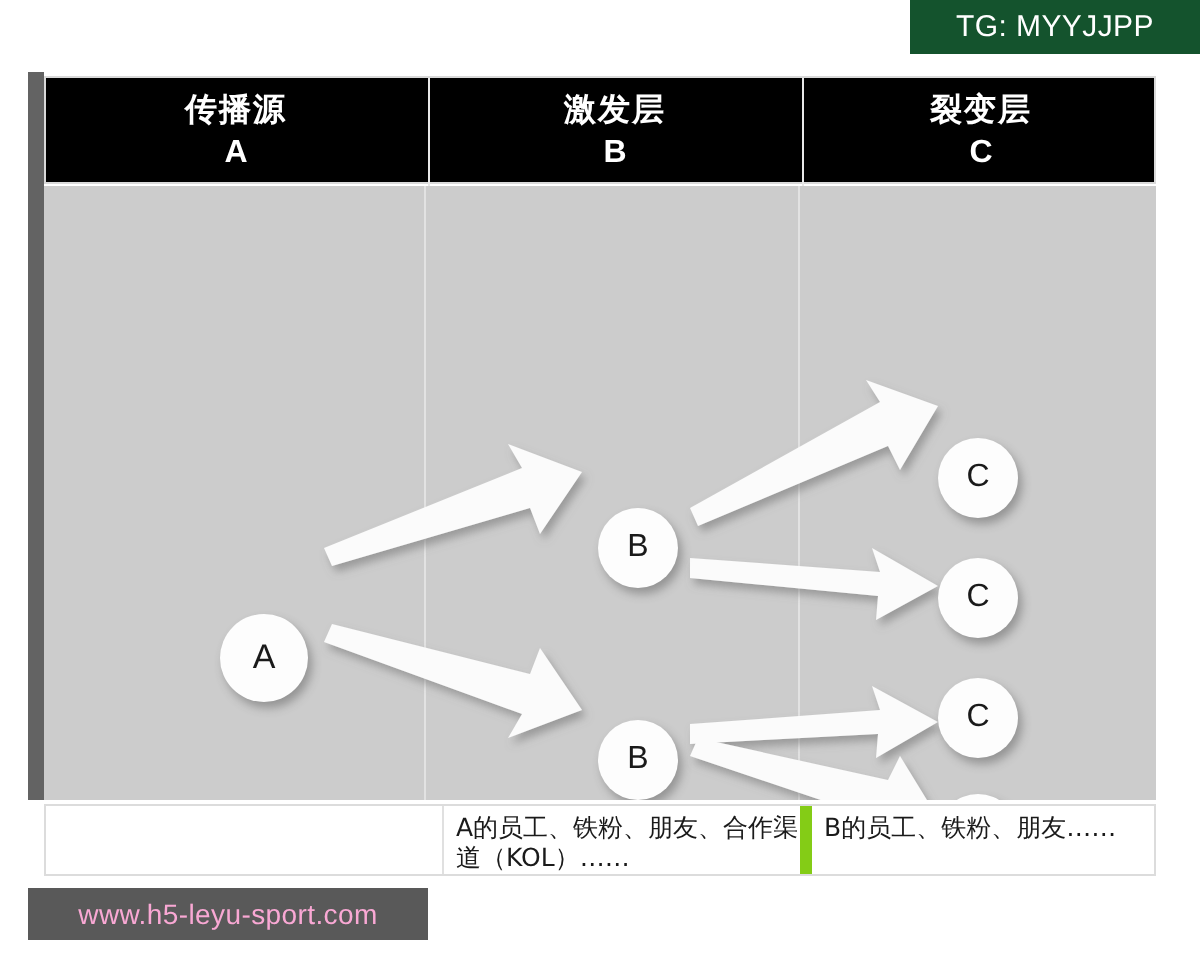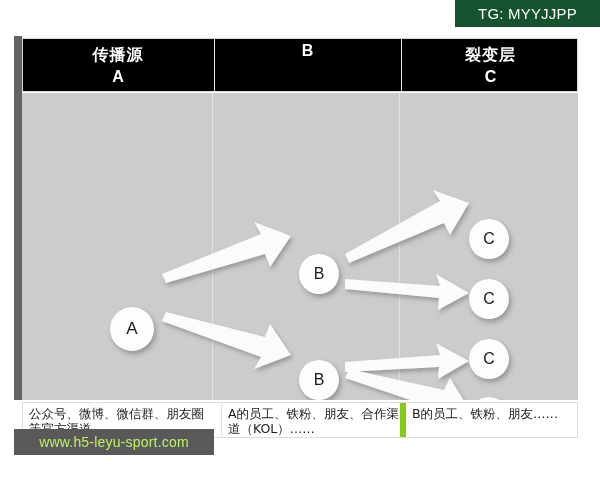--- a/index.html
+++ b/index.html
@@ -29,25 +29,25 @@
     line-height: 27px;
     text-align: center;
     letter-spacing: 0.2px;
     white-space: nowrap;
   }
 
   
   #url-banner {
     position: absolute;
     left: 14px;
-    top: 429px;
+    top: 444px;
     width: 200px;
     height: 26px;
     background: #595959;
-    color: #bef264;
+    color: #f9a8d4;
     font-size: 14px;
     line-height: 26px;
     text-align: center;
     letter-spacing: 0.2px;
     white-space: nowrap;
   }
 
   
   #figure {
     position: absolute;
@@ -199,20 +199,21 @@
 <div id="figure">
 
   <div id="frame-rail"></div>
 
   <div id="header-band">
     <div class="hdr-cell" id="hdr-cell-0">
       <span class="hdr-cn">传播源</span>
       <span class="hdr-ltr">A</span>
     </div>
     <div class="hdr-cell" id="hdr-cell-1">
+      <span class="hdr-cn">激发层</span>
       <span class="hdr-ltr">B</span>
     </div>
     <div class="hdr-cell" id="hdr-cell-2">
       <span class="hdr-cn">裂变层</span>
       <span class="hdr-ltr">C</span>
     </div>
   </div>
 
   <div id="diagram-body">
 
@@ -244,20 +245,19 @@
     <div class="node node-a" id="node-a">A</div>
     <div class="node node-b" id="node-b1">B</div>
     <div class="node node-b" id="node-b2">B</div>
     <div class="node node-c" id="node-c1">C</div>
     <div class="node node-c" id="node-c2">C</div>
     <div class="node node-c" id="node-c3">C</div>
     <div class="node node-c" id="node-c4">C</div>
   </div>
 
   <div id="caption-row">
-    <div class="cap-cell" id="cap-cell-0">公众号、微博、微信群、朋友圈等官方渠道</div>
     <div class="cap-cell" id="cap-cell-1">A的员工、铁粉、朋友、合作渠道（KOL）……</div>
     <div class="cap-cell" id="cap-cell-2">B的员工、铁粉、朋友……</div>
 
   </div>
 </div>
 
 <div id="url-banner">www.h5-leyu-sport.com</div>
 
 </body></html>

